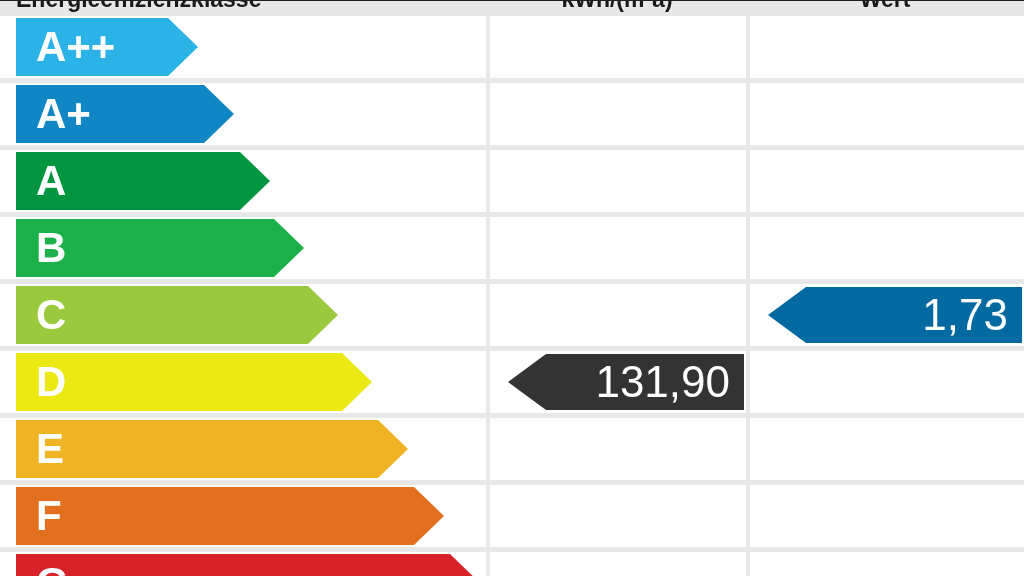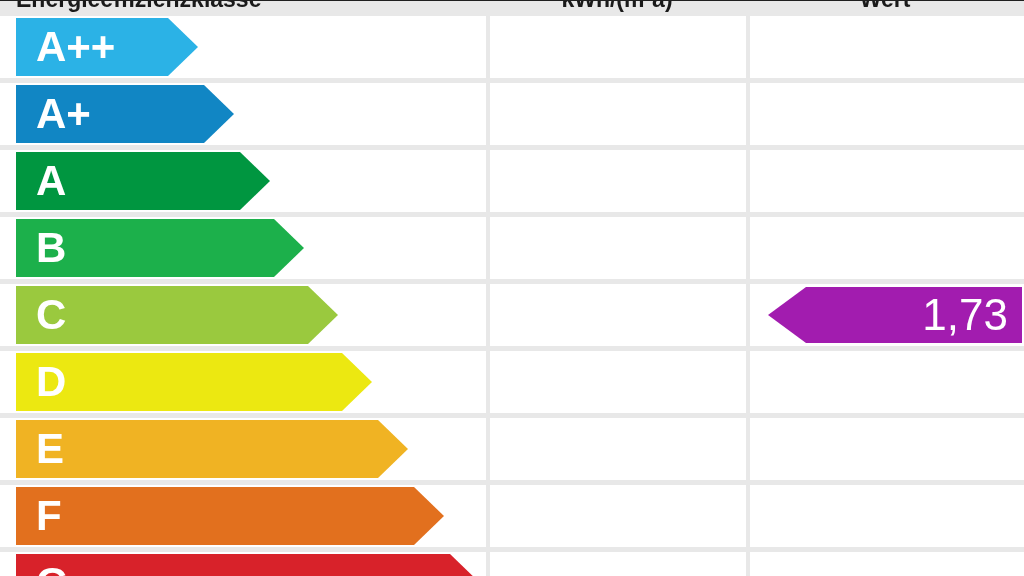--- a/index.html
+++ b/index.html
@@ -170,31 +170,34 @@
           <span class="band-letter">B</span>
         </div>
       </div>
       <div class="band-row" style="top: 268px;">
         <div class="cell-bg cell-c1"></div>
         <div class="cell-bg cell-c2"></div>
         <div class="cell-bg cell-c3"></div>
         <div class="band-arrow" style="width: 322px; background: rgb(154, 201, 62);">
           <span class="band-letter">C</span>
         </div>
-        <div class="value-marker" style="background: #a21caf; left: 768px; width: 254px;">
+        <div class="value-marker" style="background: #0369a1; left: 768px; width: 254px;">
           <span class="value-marker-text">1,73</span>
         </div>
       </div>
       <div class="band-row" style="top: 335px;">
         <div class="cell-bg cell-c1"></div>
         <div class="cell-bg cell-c2"></div>
         <div class="cell-bg cell-c3"></div>
         <div class="band-arrow" style="width: 356px; background: rgb(236, 232, 17);">
           <span class="band-letter">D</span>
         </div>
+        <div class="value-marker" style="background: rgb(51, 51, 51); left: 508px; width: 236px;">
+          <span class="value-marker-text">131,90</span>
+        </div>
       </div>
       <div class="band-row" style="top: 402px;">
         <div class="cell-bg cell-c1"></div>
         <div class="cell-bg cell-c2"></div>
         <div class="cell-bg cell-c3"></div>
         <div class="band-arrow" style="width: 392px; background: rgb(240, 179, 35);">
           <span class="band-letter">E</span>
         </div>
       </div>
       <div class="band-row" style="top: 469px;">

